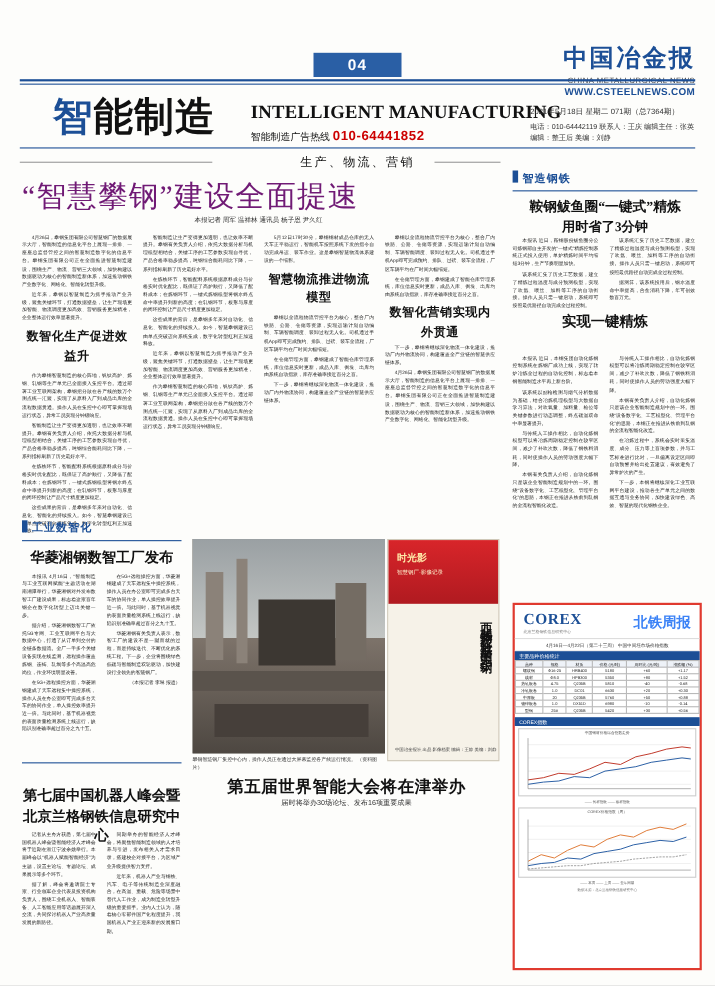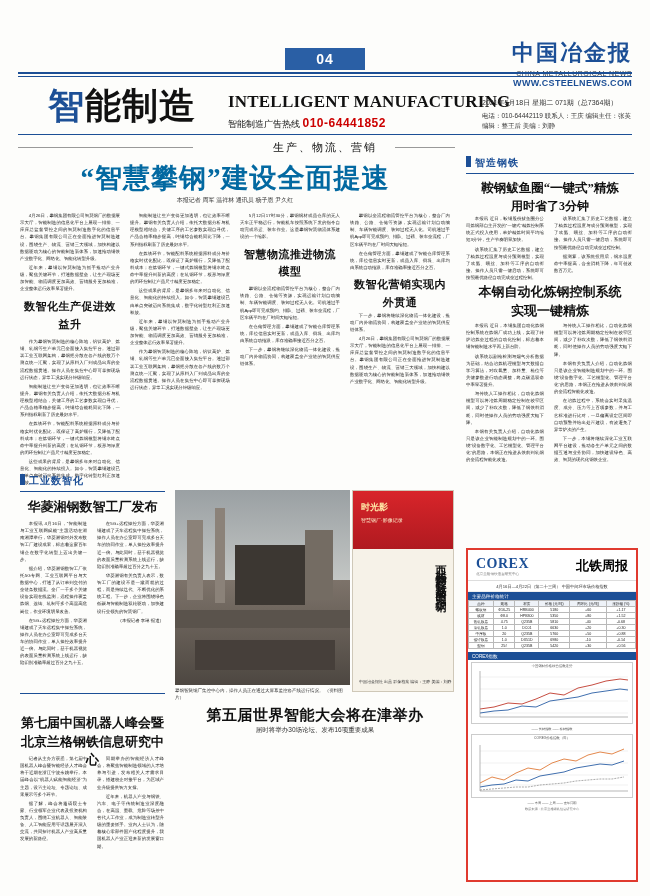--- a/index.html
+++ b/index.html
@@ -30,22 +30,22 @@
 
   .rule-mid{position:absolute;left:18px;right:18px;top:134px;height:1px;background:#1c4f96;}
 
   .kicker{position:absolute;left:0;right:0;top:140px;text-align:center;font-size:11px;color:#111;letter-spacing:2px;}
   .kicker-rule-l{position:absolute;left:18px;top:147px;width:175px;height:1px;background:#999;}
   .kicker-rule-r{position:absolute;left:395px;top:147px;width:60px;height:1px;background:#999;}
 
   
   .col{position:absolute;font-size:4.4px;color:#222;text-align:justify;line-height:1.62;}
 
-  .headline{position:absolute;left:20px;top:160px;width:430px;text-align:center;
-    font-family:"Liberation Serif","DejaVu Serif",serif;font-size:27px;font-weight:bold;color:#0369a1;letter-spacing:1px;}
+  .headline{position:absolute;left:20px;top:160px;width:430px;
+    font-family:"Liberation Serif","DejaVu Serif",serif;font-size:27px;font-weight:normal;color:#701a75;letter-spacing:1px;}
   .byline{position:absolute;left:20px;top:196px;width:430px;text-align:center;font-size:6px;color:#333;}
 
   .secthead{font-family:"Liberation Serif","DejaVu Serif",serif;font-weight:bold;color:#111;}
 
   .bluebar{display:inline-block;width:5px;height:11px;background:#1c4f96;vertical-align:-1px;margin-right:4px;}
   .sec-label{font-size:10px;color:#1c4f96;font-weight:bold;letter-spacing:1px;}
   .sec-rule{height:1px;background:#1c4f96;margin-top:3px;}
 
   .subhead{font-family:"Liberation Serif","DejaVu Serif",serif;font-size:11px;font-weight:bold;
      color:#111;text-align:center;letter-spacing:.5px;}
@@ -72,21 +72,21 @@
 
   .bigsub{position:absolute;left:175px;top:706px;width:280px;text-align:center;
     font-family:"Liberation Serif","DejaVu Serif",serif;font-size:15px;font-weight:bold;color:#111;letter-spacing:.5px;}
   .bigsub-note{position:absolute;left:175px;top:726px;width:280px;text-align:center;font-size:6.5px;color:#333;}
 
   
   .corex{position:absolute;left:466px;top:548px;width:168px;height:330px;border:2px solid #e03a2f;background:#fff;}
   .corex-head{position:relative;height:30px;border-bottom:1px solid #ddd;}
   .corex-logo{position:absolute;left:8px;top:6px;font-family:"Liberation Serif",serif;font-size:14px;font-weight:bold;color:#1c4f96;letter-spacing:.5px;}
   .corex-logo .sm{display:block;font-size:3.6px;color:#777;letter-spacing:0;font-weight:normal;}
-  .corex-title{position:absolute;right:8px;top:7px;font-family:"Liberation Serif",serif;font-size:13px;font-weight:bold;color:#000000;}
+  .corex-title{position:absolute;right:8px;top:7px;font-family:"Liberation Serif",serif;font-size:13px;font-weight:bold;color:#3b82f6;}
   .corex-date{padding:3px 6px 2px;font-size:4.2px;color:#333;text-align:center;border-bottom:1px solid #eee;}
   .tbl-title{background:#1c4f96;color:#fff;font-size:4.6px;padding:1.5px 4px;}
   table.px{width:100%;border-collapse:collapse;font-size:3.6px;}
   table.px th,table.px td{border:.5px solid #b9b9b9;padding:.5px 1px;text-align:center;color:#222;}
   table.px th{background:#eef2f8;font-weight:normal;}
   .idx-title{background:#1c4f96;color:#fff;font-size:4.6px;padding:1.5px 4px;margin-top:3px;}
   .chart{position:relative;background:#fff;border:.5px solid #ccc;margin:2px 3px;}
   .chart .cap{position:absolute;left:0;right:0;top:1px;text-align:center;font-size:3.4px;color:#555;}
   .legend{font-size:3.2px;color:#555;text-align:center;padding:1px 0;}
 </style>
@@ -233,21 +233,20 @@
   <div class="col body" style="left:466px;top:215px;width:78px;">
     <p>本报讯 近日，鞍钢股份鲅鱼圈分公司炼钢部自主开发的“一键式”精炼控制系统正式投入使用，单炉精炼时间平均缩短3分钟，生产节奏明显加快。</p>
     <p>该系统汇集了历史工艺数据，建立了精炼过程温度与成分预测模型，实现了吹氩、喂丝、加料等工序的自动衔接。操作人员只需一键启动，系统即可按照最优路径自动完成全过程控制。</p>
   </div>
   <div class="col body" style="left:554px;top:215px;width:78px;">
     <p>该系统汇集了历史工艺数据，建立了精炼过程温度与成分预测模型，实现了吹氩、喂丝、加料等工序的自动衔接。操作人员只需一键启动，系统即可按照最优路径自动完成全过程控制。</p>
     <p>据测算，该系统投用后，钢水温度命中率提高，合金消耗下降，年可创效数百万元。</p>
   </div>
 
   <div style="position:absolute;left:466px;top:283px;width:168px;">
-    <div class="secthead" style="font-size:13px;margin:0 0 1px;text-align:center;">本钢自动化炼钢控制系统</div>
     <div class="secthead" style="font-size:13px;margin:0 0 5px;text-align:center;">实现一键精炼</div>
   </div>
   <div class="col body" style="left:466px;top:322px;width:78px;">
     <p>本报讯 近日，本钢集团自动化炼钢控制系统在炼钢厂成功上线，实现了转炉冶炼全过程的自动化控制，标志着本钢智能制造水平再上新台阶。</p>
     <p>该系统以副枪检测与烟气分析数据为基础，结合冶炼机理模型与大数据自学习算法，对吹氧量、加料量、枪位等关键参数进行动态调整，终点碳温双命中率显著提升。</p>
     <p>与传统人工操作相比，自动化炼钢模型可以将冶炼周期稳定控制在较窄区间，减少了补吹次数，降低了钢铁料消耗，同时使操作人员的劳动强度大幅下降。</p>
     <p>本钢有关负责人介绍，自动化炼钢只是该企业智能制造规划中的一环。围绕“设备数字化、工艺模型化、管理平台化”的思路，本钢正在推进从铁前到轧钢的全流程智能化改造。</p>
   </div>
   <div class="col body" style="left:554px;top:322px;width:78px;">
     <p>与传统人工操作相比，自动化炼钢模型可以将冶炼周期稳定控制在较窄区间，减少了补吹次数，降低了钢铁料消耗，同时使操作人员的劳动强度大幅下降。</p>

